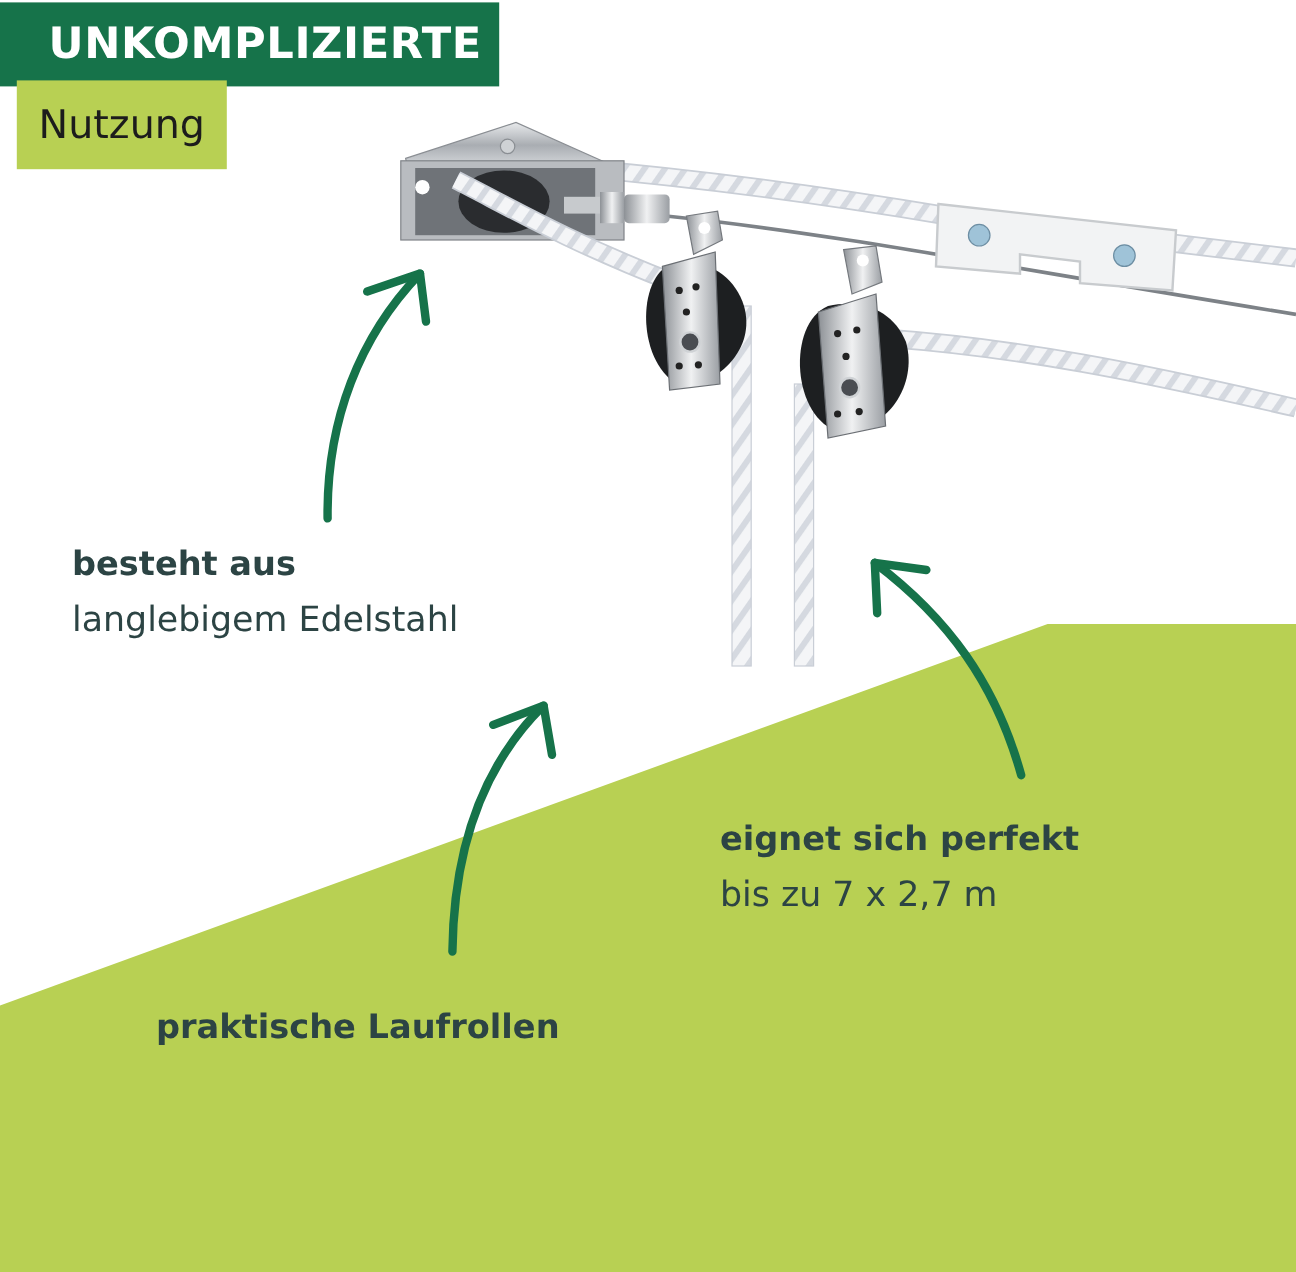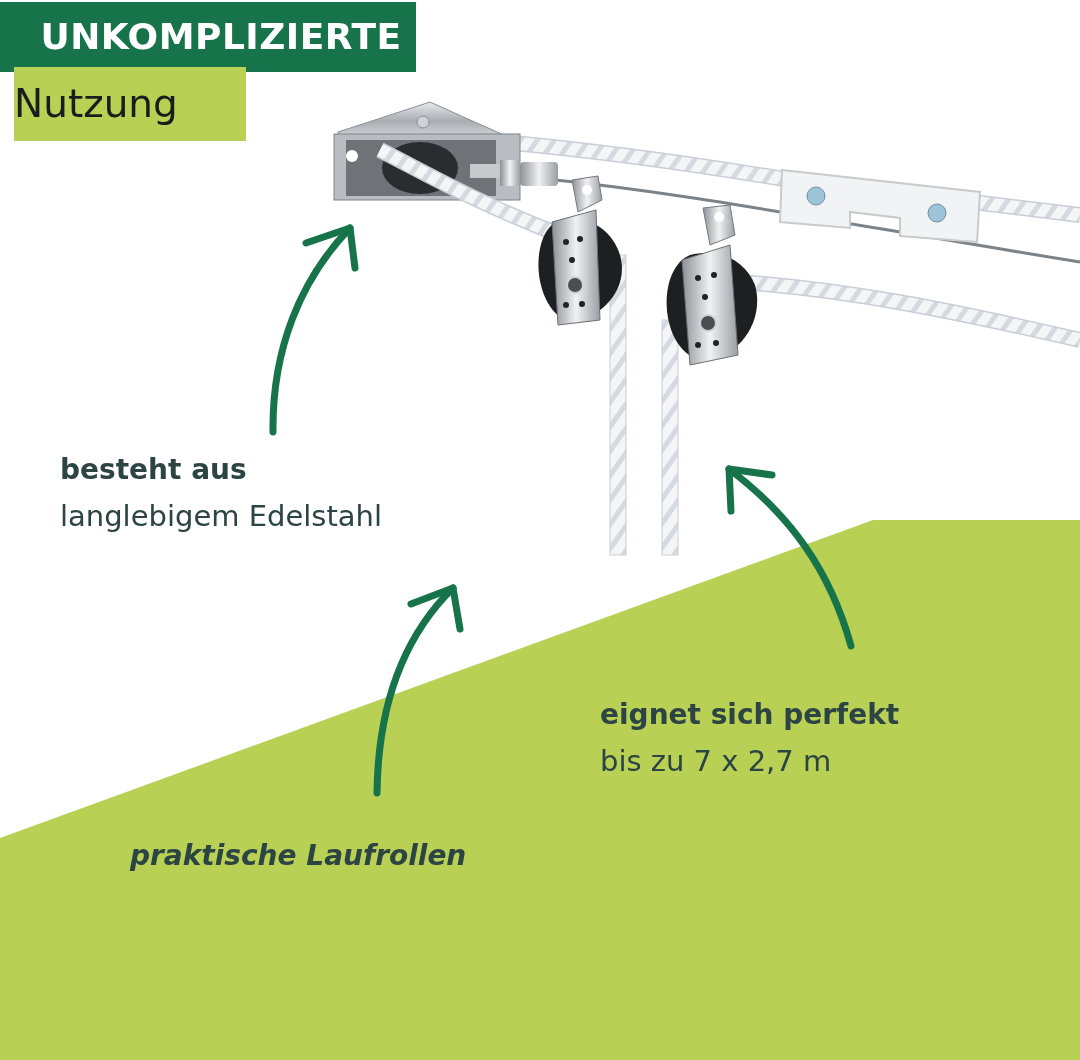--- a/index.html
+++ b/index.html
@@ -1,26 +1,26 @@
 <!DOCTYPE html>
 <html><head>
 <meta charset="utf-8">
 <style>
   html, body { margin: 0; padding: 0; }
   body { width: 1080px; height: 1060px; position: relative; overflow: hidden; background: #ffffff; font-family: "DejaVu Sans", sans-serif; }
   .abs { position: absolute; }
   #bg-svg { position: absolute; left: 0; top: 0; }
   .title-bar { left: 0; top: 2px; width: 416px; height: 70px; background: #16734a; color: #ffffff; font-family: "DejaVu Sans", sans-serif; font-weight: bold; font-size: 36px; line-height: 70px; padding-left: 26px; box-sizing: border-box; letter-spacing: 0.5px; text-align: center; }
-  .subtitle-bar { left: 14px; top: 67px; width: 232px; height: 74px; background: #b8d053; color: #1c1c1c; font-size: 39px; line-height: 74px; text-align: left; font-family: "DejaVu Sans", sans-serif; }
+  .subtitle-bar { left: 14px; top: 67px; width: 175px; height: 74px; background: #b8d053; color: #1c1c1c; font-size: 33px; line-height: 74px; text-align: center; font-family: "DejaVu Sans", sans-serif; }
   .callout { text-align: left; color: #2c4444; font-family: "DejaVu Sans", sans-serif; }
   .callout .bold { font-weight: bold; display: block; font-size: 28px; line-height: 46px; }
   .callout .line { display: block; font-size: 29px; line-height: 46px; }
   #callout-1 { left: 60px; top: 447px; width: 440px; }
-  #callout-2 { left: 130px; top: 833px; width: 500px; font-style: italic; }
-  #callout-3 { left: 600px; top: 676px; width: 470px; margin-top: 16px; }
+  #callout-2 { left: 130px; top: 833px; width: 500px; }
+  #callout-3 { left: 600px; top: 676px; width: 470px; }
 </style>
 </head>
 <body>
 
 <svg id="bg-svg" width="1080" height="1060" viewBox="0 0 1080 1060">
   <defs>
     <linearGradient id="steel" x1="0" y1="0" x2="0" y2="1">
       <stop offset="0" stop-color="#e8eaec"></stop>
       <stop offset="0.5" stop-color="#a9adb2"></stop>
       <stop offset="1" stop-color="#d8dbde"></stop>

